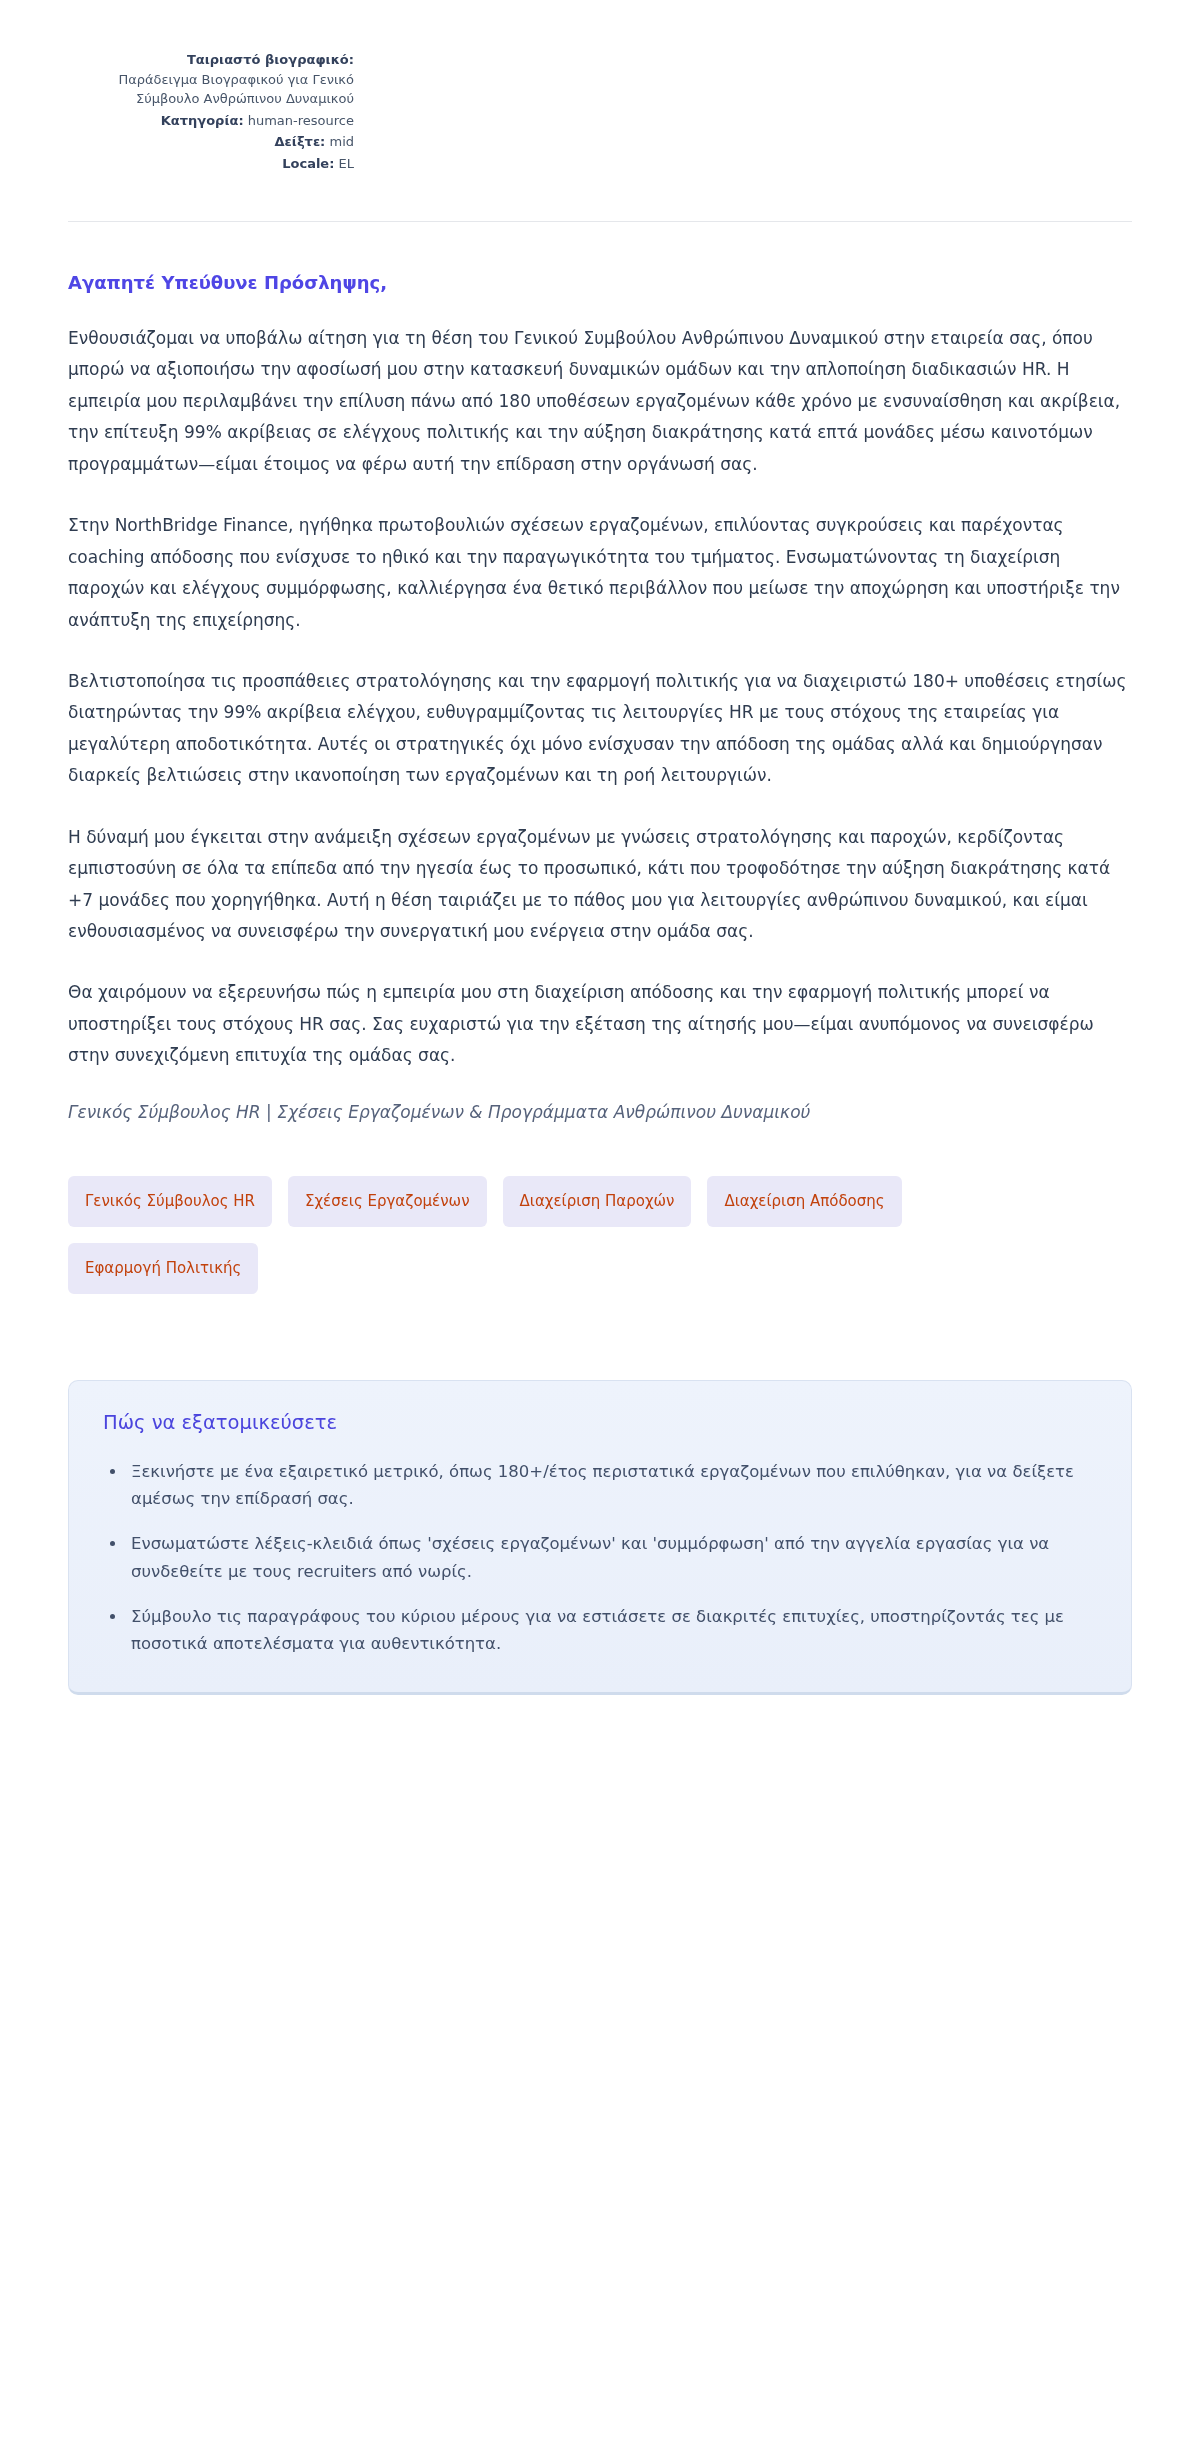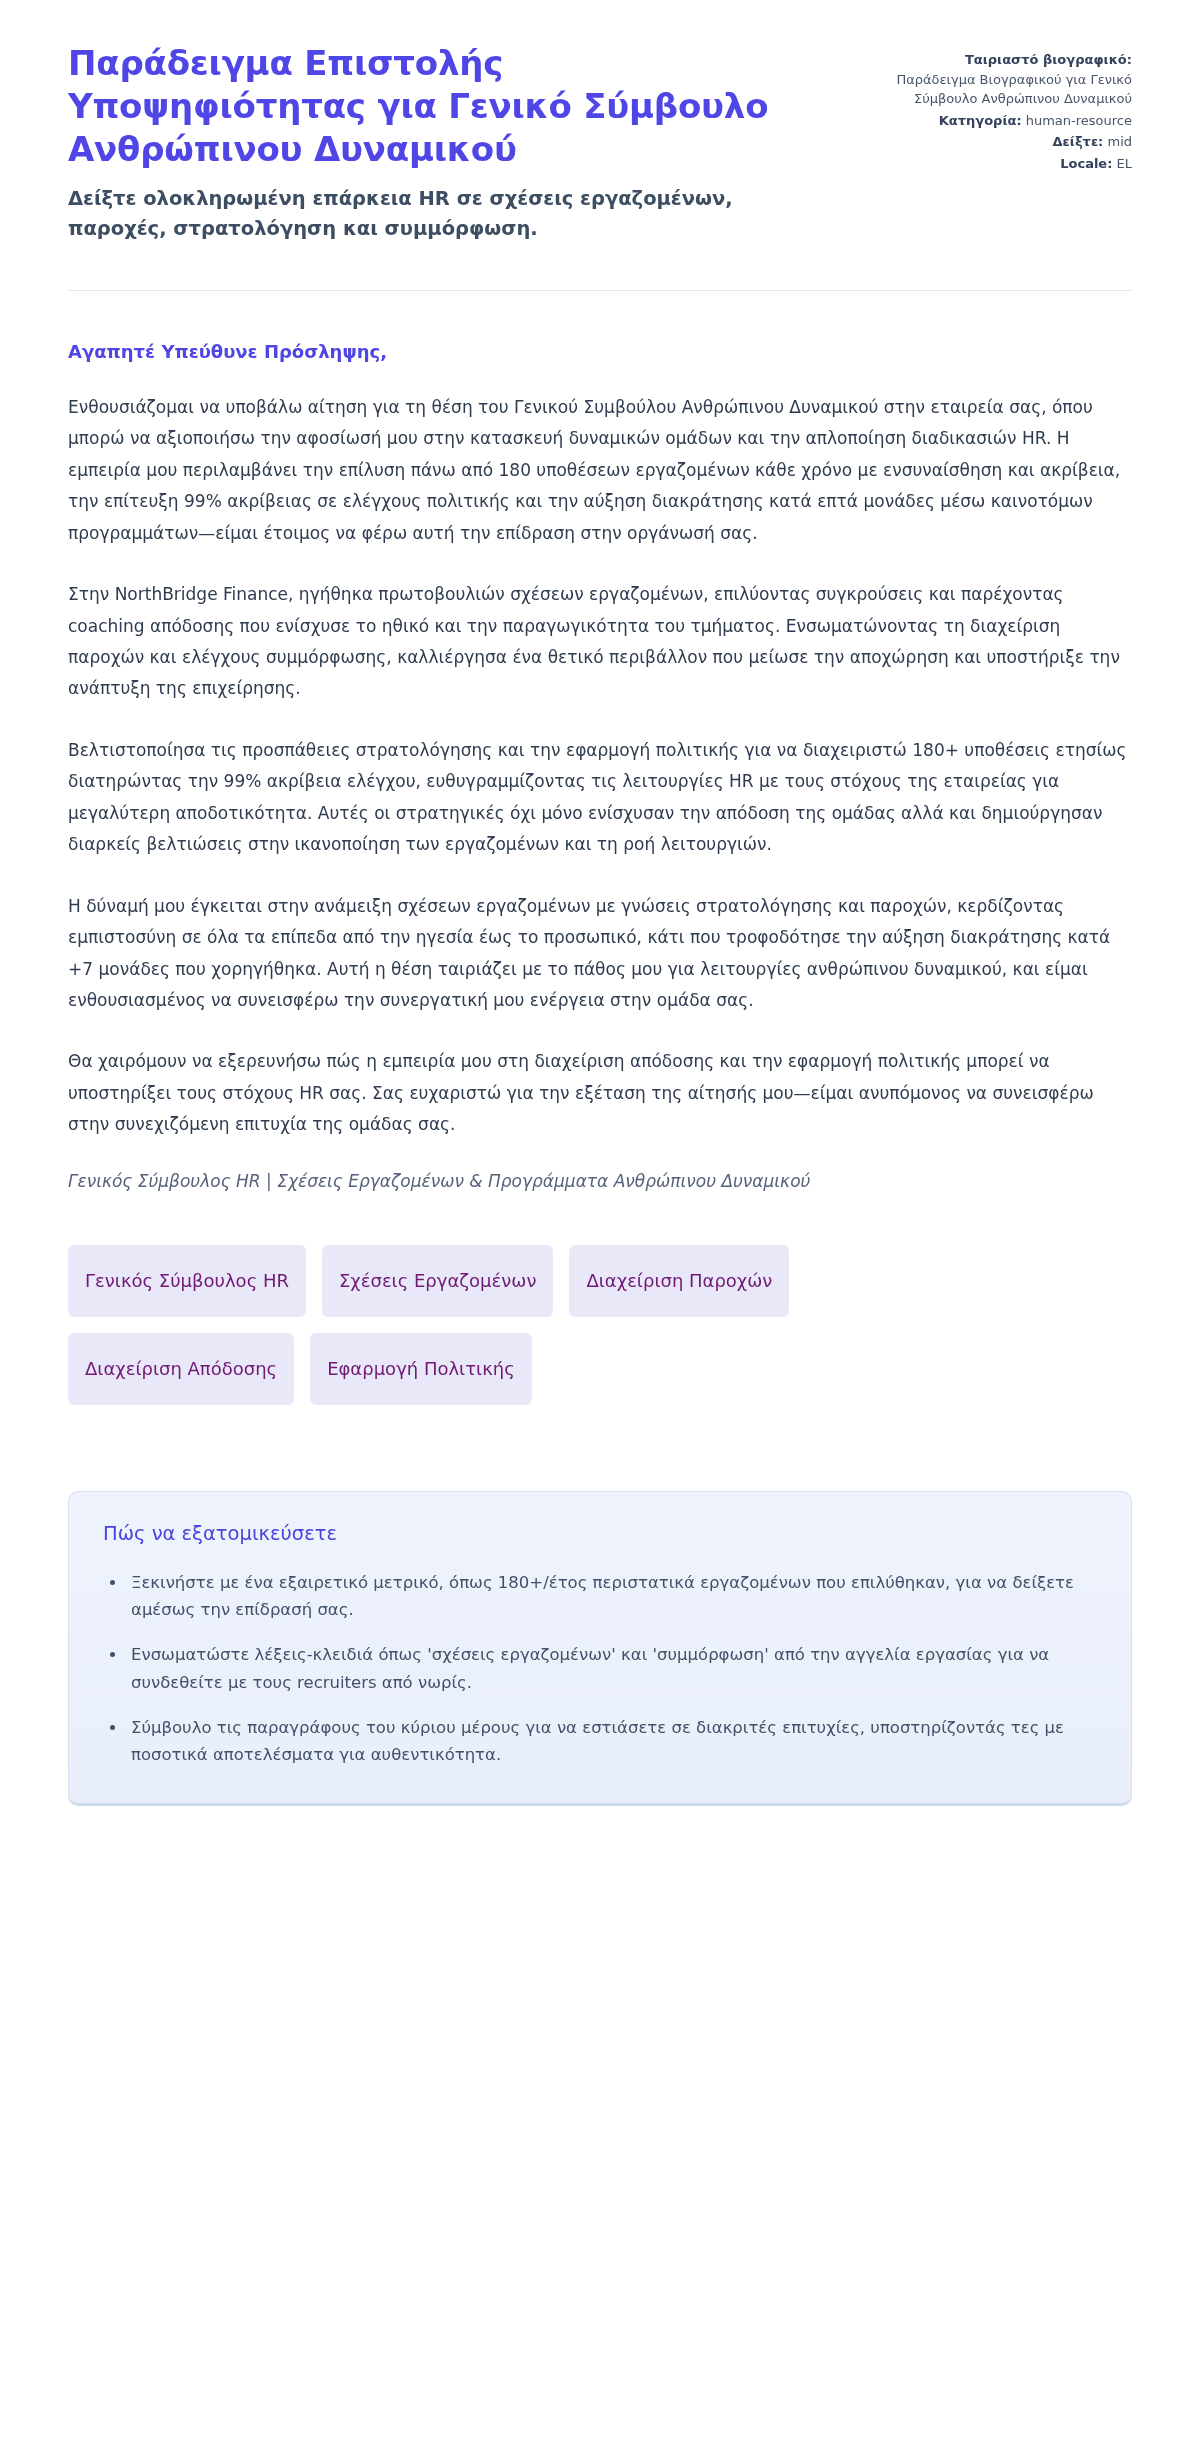--- a/index.html
+++ b/index.html
@@ -74,24 +74,24 @@
     margin-top: 16px;
     font-size: 17px;
     color: #56627b;
     font-style: italic;
   }
 
   
   .tags { display: flex; flex-wrap: wrap; gap: 16px; margin-top: 54px; width: 960px; }
   .tag {
     background: #e9e8f8;
-    color: #701a75;
-    font-size: 18px;
+    color: #c2410c;
+    font-size: 15px;
     line-height: 1;
-    padding: 27px 17px;
+    padding: 18px 17px;
     border-radius: 6px;
     white-space: nowrap;
   }
 
   
   .tips {
     margin-top: 86px;
     background: linear-gradient(180deg, #eef3fc 0%, #e9effa 100%);
     border: 1px solid #d9e2f1;
     border-bottom: 3px solid #cfdbec;
@@ -112,24 +112,20 @@
     padding-left: 4px;
   }
   .tips li:last-child { margin-bottom: 0; }
 </style>
 </head>
 <body>
 
 <div class="page">
 
   <div class="header">
-    <div class="title-block">
-      <h1 class="page-title">Παράδειγμα Επιστολής Υποψηφιότητας για Γενικό Σύμβουλο Ανθρώπινου Δυναμικού</h1>
-      <div class="page-subtitle">Δείξτε ολοκληρωμένη επάρκεια HR σε σχέσεις εργαζομένων, παροχές, στρατολόγηση και συμμόρφωση.</div>
-    </div>
     <div class="meta-block">
       <div class="meta-row stacked">
         <span class="meta-label">Ταιριαστό βιογραφικό:</span>
         <span class="meta-value">Παράδειγμα Βιογραφικού για Γενικό Σύμβουλο Ανθρώπινου Δυναμικού</span>
       </div>
       <div class="meta-row">
         <span class="meta-label">Κατηγορία:</span>
         <span class="meta-value">human-resource</span>
       </div>
       <div class="meta-row">

